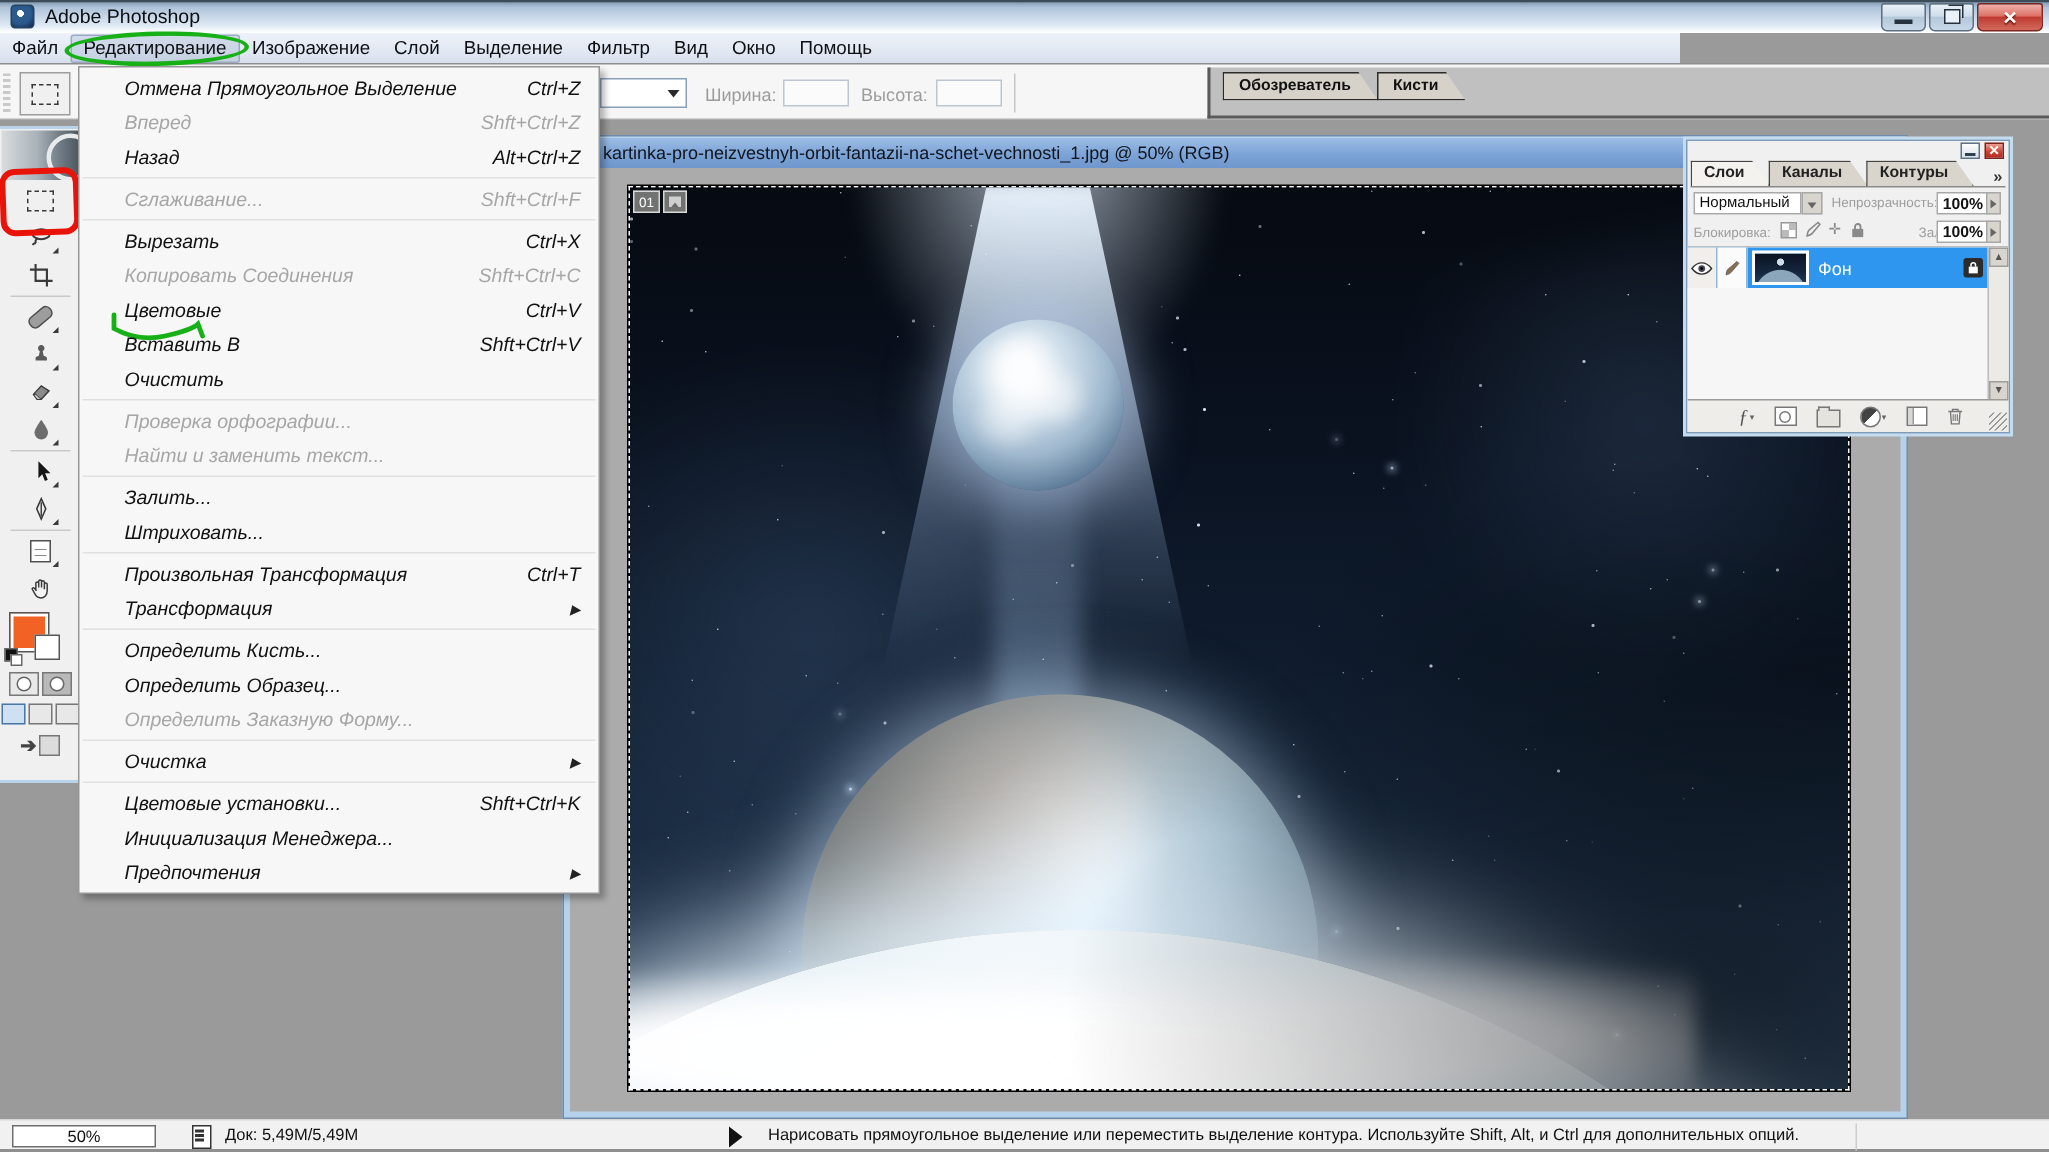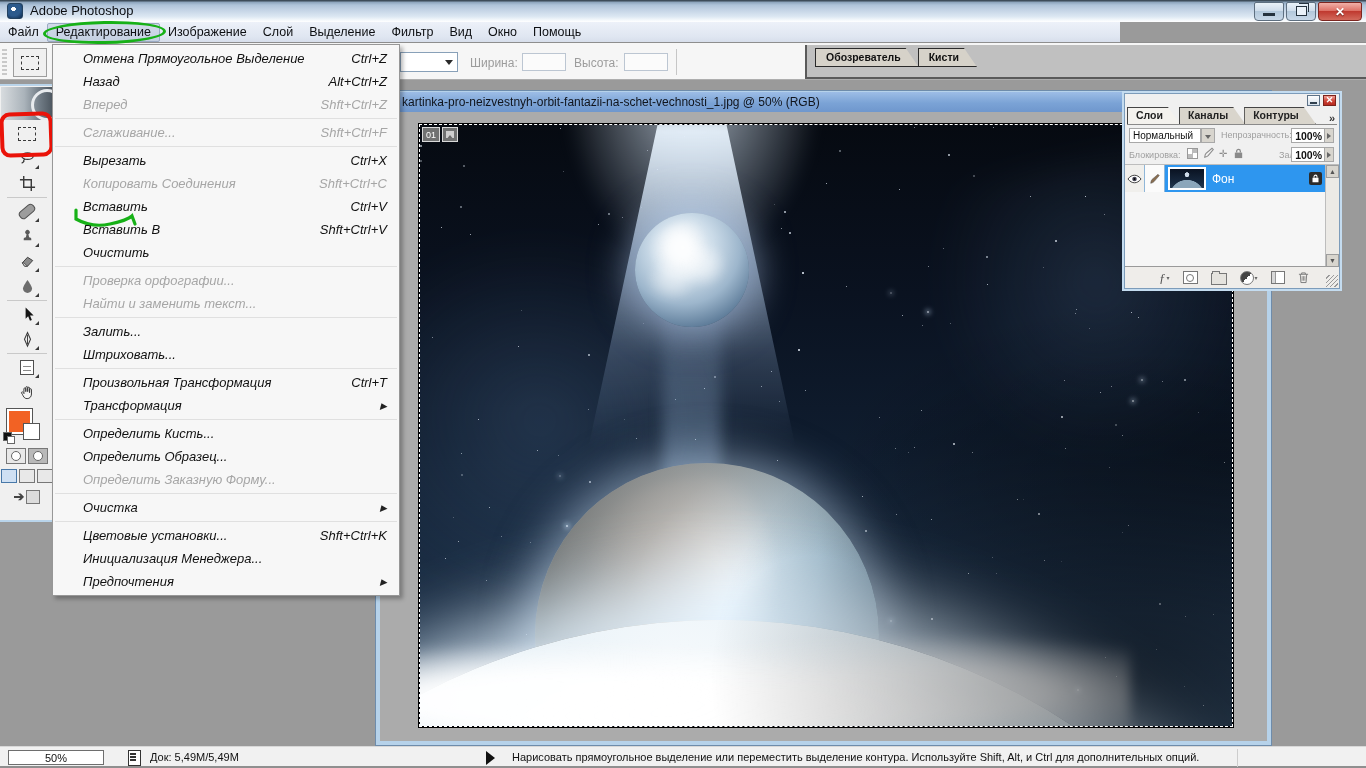--- a/index.html
+++ b/index.html
@@ -523,44 +523,44 @@
       <i></i>
     </div>
 </div>
 <div class="abs tool-ann"></div>
 
 <div class="abs menu-panel" id="menu-panel">
     <div class="menu-item">
       <span class="mi-label">Отмена Прямоугольное Выделение</span>
       <span class="mi-short">Ctrl+Z</span>
     </div>
-    <div class="menu-item">
-      <span class="mi-label">Назад</span>
-      <span class="mi-short">Alt+Ctrl+Z</span>
-    </div>
     <div class="menu-item disabled">
       <span class="mi-label">Вперед</span>
       <span class="mi-short">Shft+Ctrl+Z</span>
+    </div>
+    <div class="menu-item">
+      <span class="mi-label">Назад</span>
+      <span class="mi-short">Alt+Ctrl+Z</span>
     </div>
     <div class="menu-sep"></div>
     <div class="menu-item disabled">
       <span class="mi-label">Сглаживание...</span>
       <span class="mi-short">Shft+Ctrl+F</span>
     </div>
     <div class="menu-sep"></div>
     <div class="menu-item">
       <span class="mi-label">Вырезать</span>
       <span class="mi-short">Ctrl+X</span>
     </div>
     <div class="menu-item disabled">
       <span class="mi-label">Копировать Соединения</span>
       <span class="mi-short">Shft+Ctrl+C</span>
     </div>
     <div class="menu-item">
-      <span class="mi-label">Вставить</span>
+      <span class="mi-label">Цветовые</span>
       <span class="mi-short">Ctrl+V</span>
       <svg class="ann-arc" width="78" height="20" viewBox="0 0 78 20" style="left:20px;bottom:-11px;">
         <path d="M3 1v9q16 9 34 5t22-8l3 8" fill="none" stroke="#17b117" stroke-width="3.2" stroke-linecap="round"></path>
       </svg>
     </div>
     <div class="menu-item">
       <span class="mi-label">Вставить В</span>
       <span class="mi-short">Shft+Ctrl+V</span>
     </div>
     <div class="menu-item">

